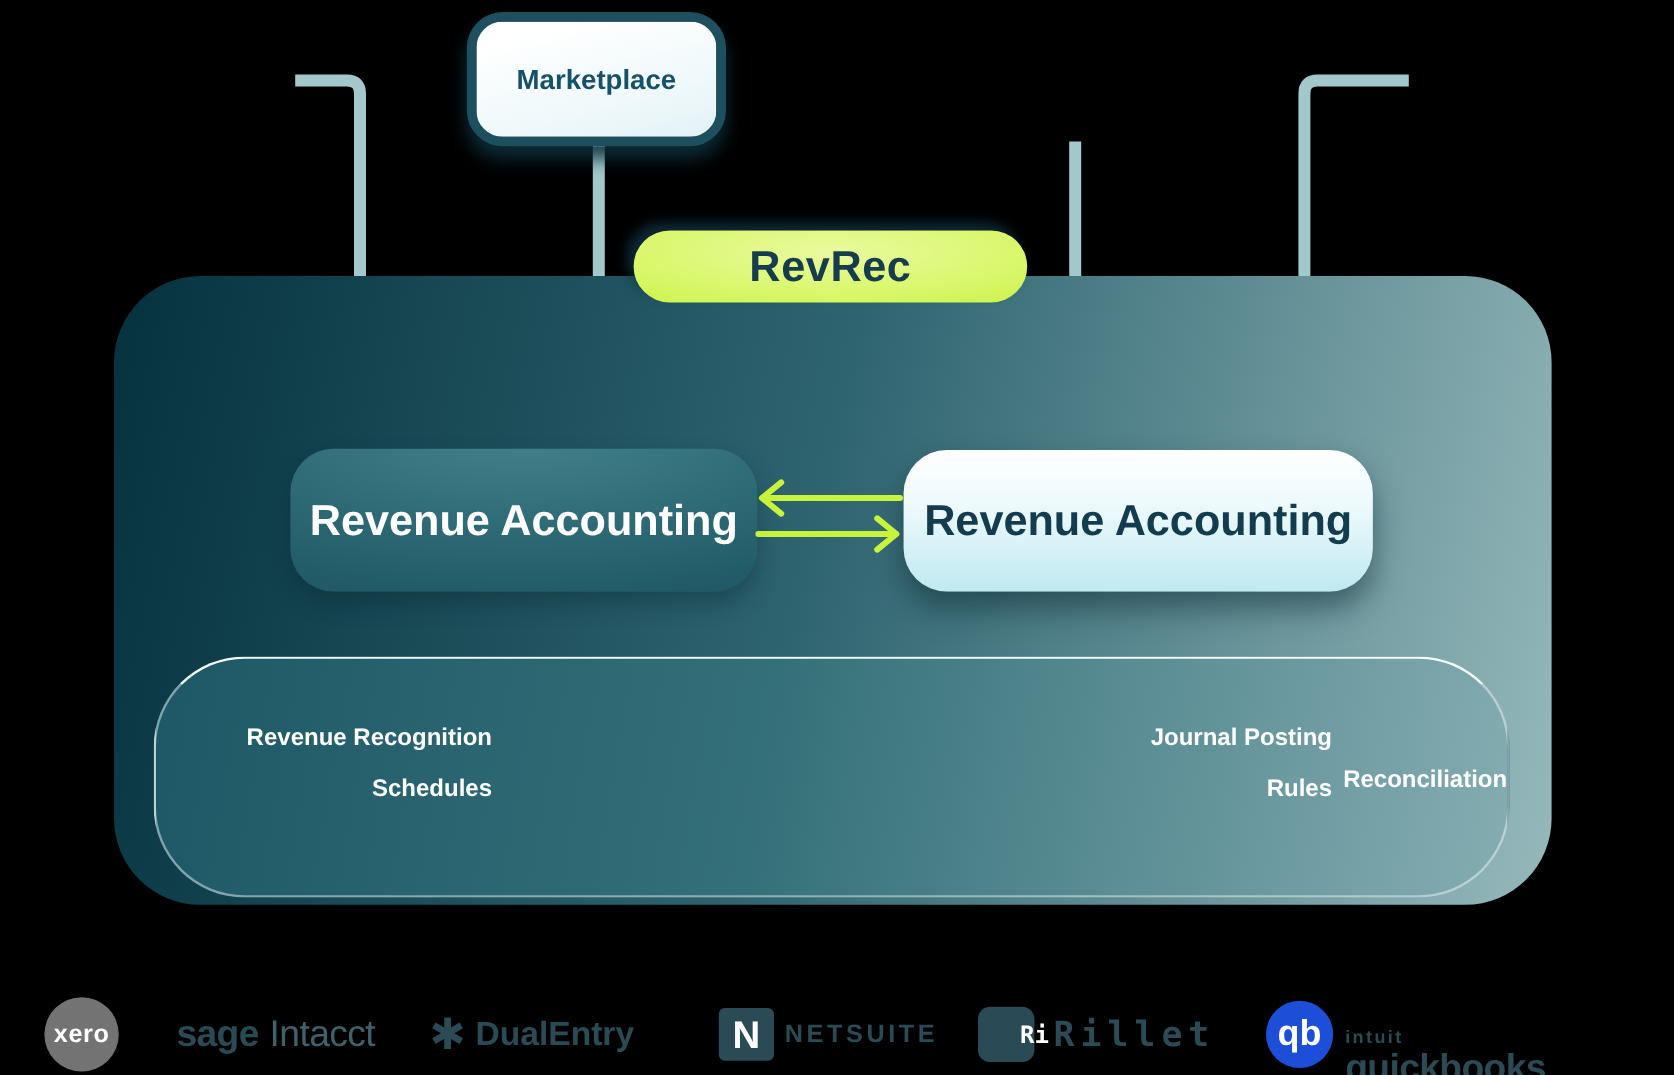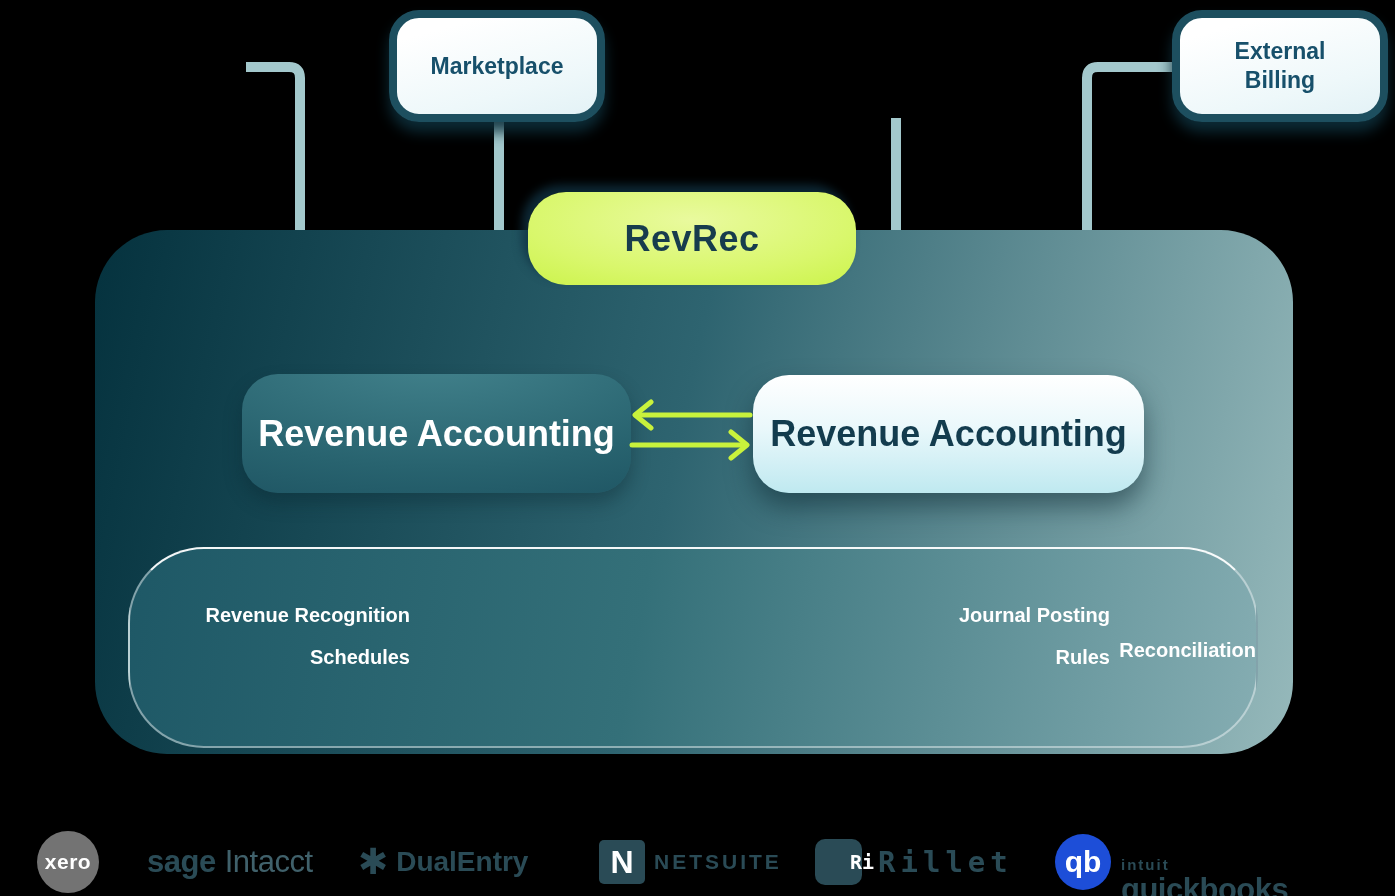--- a/index.html
+++ b/index.html
@@ -29,21 +29,21 @@
 
   
   .platform{
     position:absolute; left:95px; top:230px; width:1198px; height:524px; z-index:1;
     border-radius:72px;
     background:linear-gradient(102deg,#05323e 0%,#2e6470 48%,#96b9bb 100%);
   }
 
   
   .revrec-pill{
-    position:absolute; left:528px; top:192px; width:328px; height:93px; z-index:3;
+    position:absolute; left:528px; top:192px; width:328px; height:60px; z-index:3;
     border-radius:38px;
     background:radial-gradient(130% 150% at 50% 30%, #e9fa9e 0%, #d9f76c 38%, #c3f136 75%, #b4ea24 100%);
     box-shadow:-6px -7px 10px rgba(16,50,66,.8);
     display:flex; align-items:center; justify-content:center;
     color:#173c4d; font-size:36px; font-weight:800; letter-spacing:.5px;
   }
 
   
   .rev-box{
     position:absolute; z-index:2; border-radius:36px;
@@ -134,23 +134,20 @@
 
   <svg class="connector-layer" width="1395" height="896" viewBox="0 0 1395 896">
     <path d="M 246 67 L 289 67 Q 300 67 300 78 L 300 240"></path>
     <path d="M 499 118 L 499 240"></path>
     <path d="M 896 118 L 896 240"></path>
     <path d="M 1174 67 L 1098 67 Q 1087 67 1087 78 L 1087 240"></path>
   </svg>
 
   <div class="src-box src-2">
     <span>Marketplace</span>
-  </div>
-  <div class="src-box src-4">
-    <span>External Billing</span>
   </div>
 
   <div class="platform">
 
     <div class="features-bar">
       <div class="feature feat-1">Revenue Recognition Schedules</div>
       <div class="feature feat-2">Reconciliation</div>
       <div class="feature feat-3">Journal Posting Rules</div>
     </div>
   </div>

